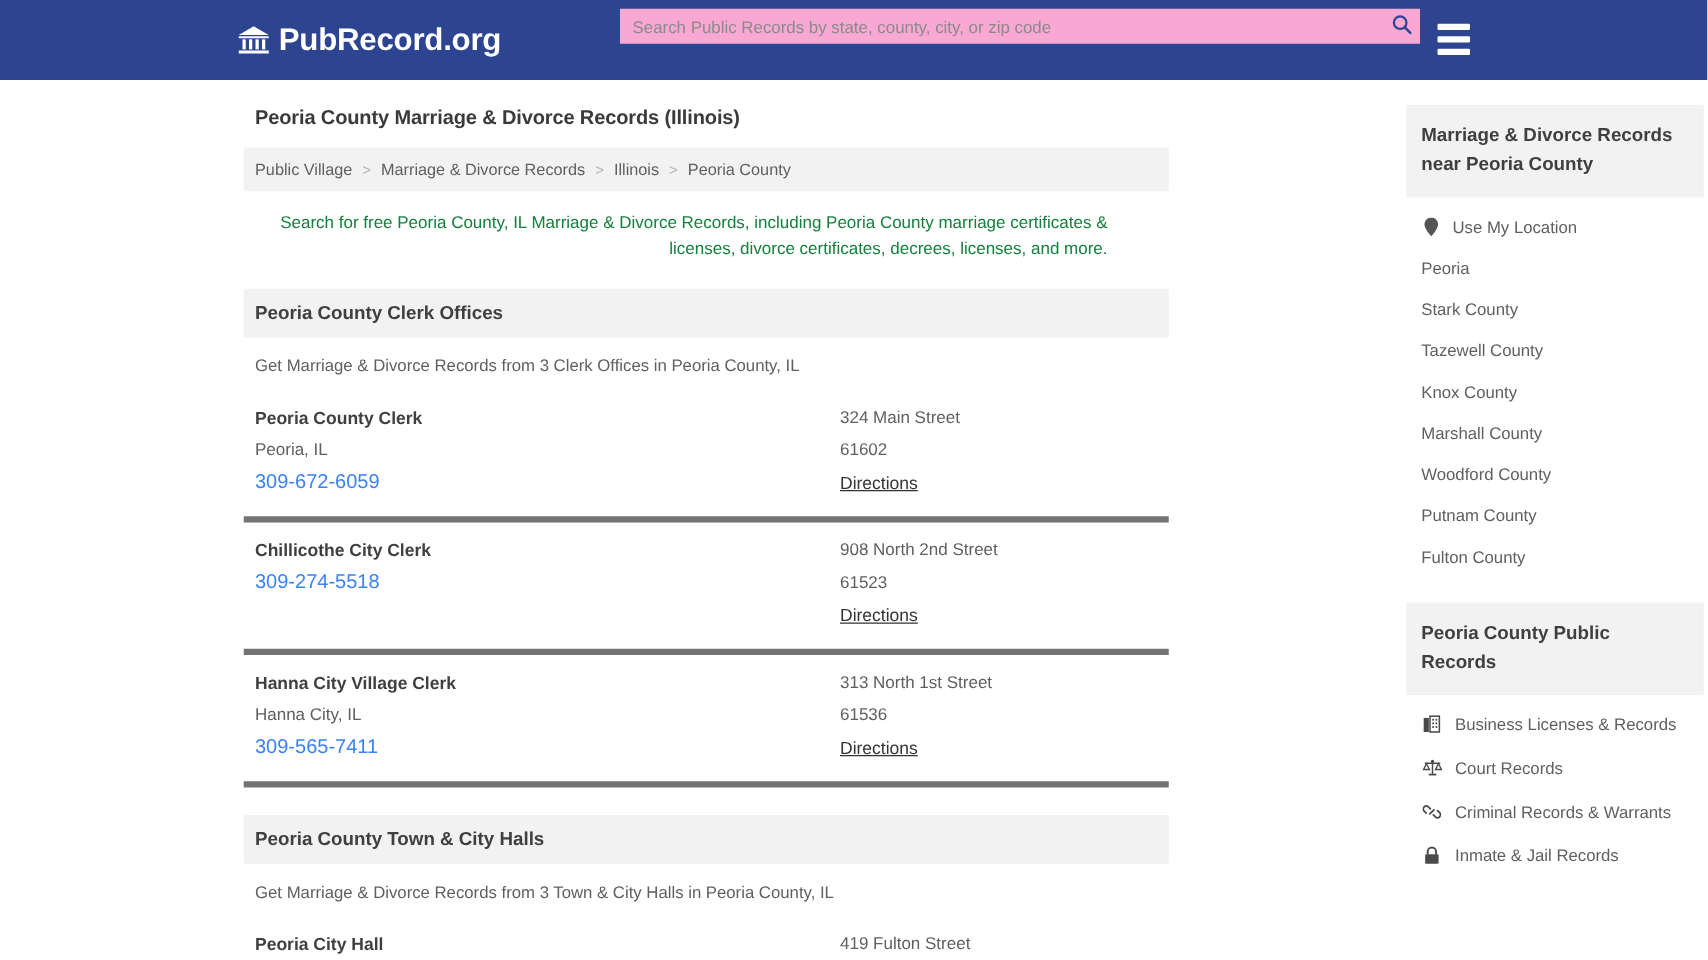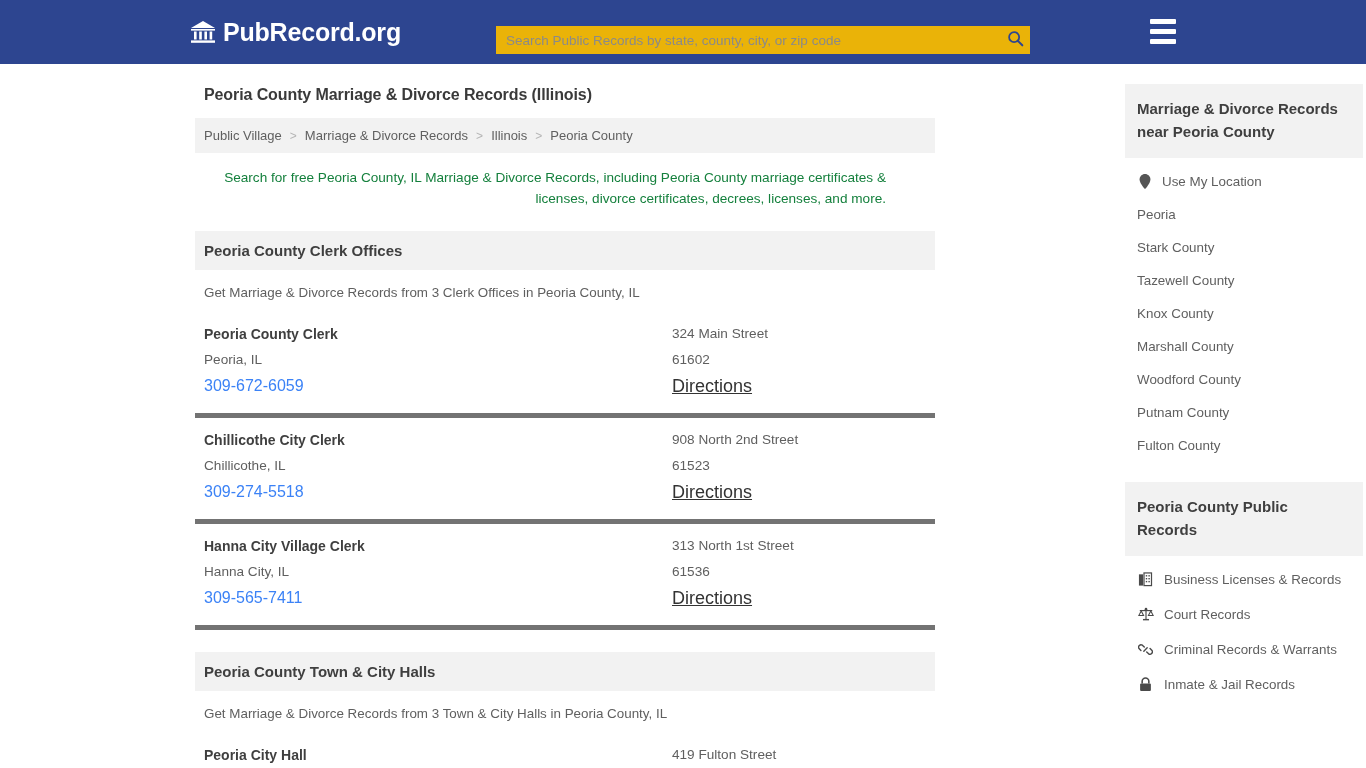--- a/index.html
+++ b/index.html
@@ -31,24 +31,24 @@
   .brand-text {
     color: #ffffff;
     font-size: 25px;
     font-weight: bold;
     letter-spacing: -0.2px;
     white-space: nowrap;
   }
   .search-wrap {
     position: absolute;
     left: 496px;
-    top: 26px;
-    width: 534px;
+    top: 7px;
+    width: 640px;
     height: 28px;
-    background: #eab308;
+    background: #f9a8d4;
     display: flex;
     align-items: center;
   }
   .search-input {
     flex: 1;
     border: none;
     outline: none;
     height: 26px;
     font-size: 13.5px;
     font-family: "Liberation Sans", sans-serif;
@@ -168,21 +168,21 @@
     color: #5f5f5f;
     line-height: 26px;
   }
   .lst-phone {
     font-size: 16px;
     color: #3b82f6;
     line-height: 26px;
   }
   .lst-addr { line-height: 26px; }
   .lst-dir {
-    font-size: 18px;
+    font-size: 14px;
     color: #333333;
     line-height: 26px;
     text-decoration: underline;
     cursor: pointer;
     display: inline-block;
   }
 
   
   .side-box-head {
     background: #f2f2f2;
@@ -290,21 +290,20 @@
       <div class="listing-right">
         <div class="lst-addr">324 Main Street</div>
         <div class="lst-zip">61602</div>
         <a class="lst-dir" href="#">Directions</a>
       </div>
     </div>
 
     <div class="listing">
       <div class="listing-left">
         <div class="lst-name">Chillicothe City Clerk</div>
-        <div class="lst-city">Chillicothe, IL</div>
         <div class="lst-phone">309-274-5518</div>
       </div>
       <div class="listing-right">
         <div class="lst-addr">908 North 2nd Street</div>
         <div class="lst-zip">61523</div>
         <a class="lst-dir" href="#">Directions</a>
       </div>
     </div>
 
     <div class="listing">

